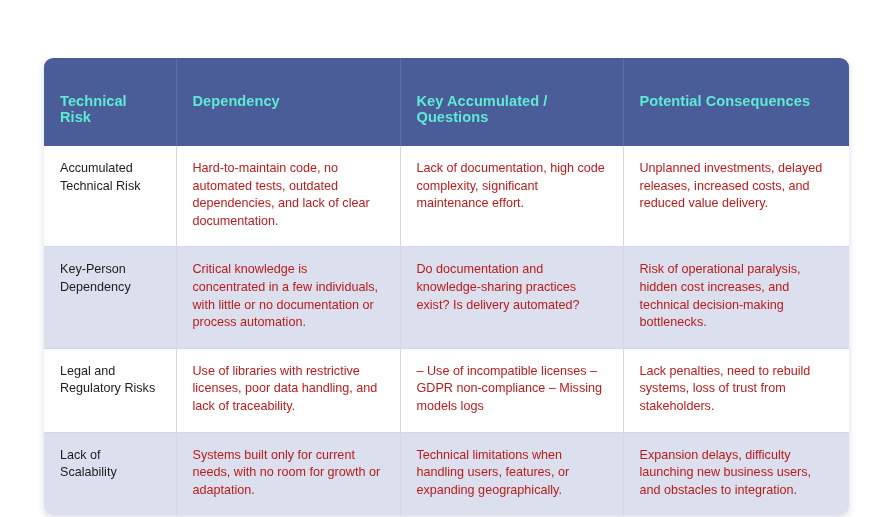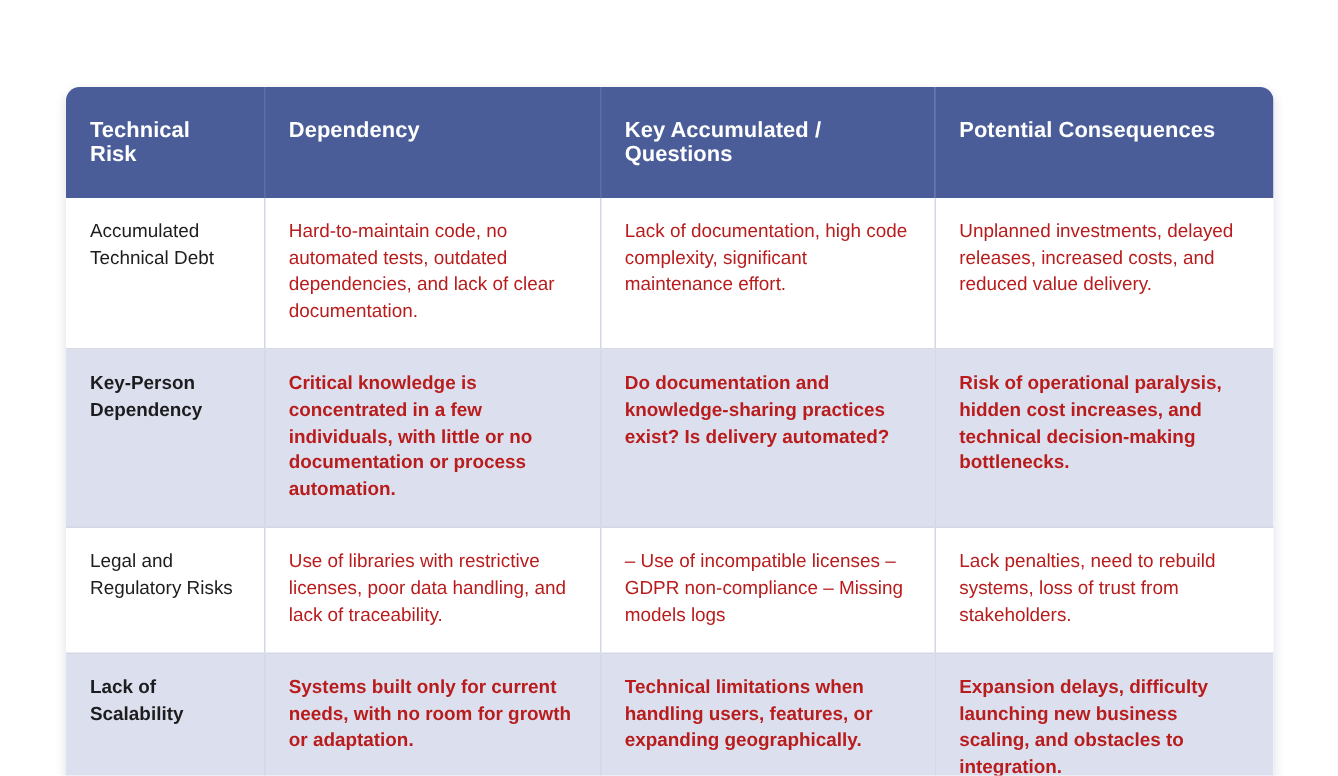--- a/index.html
+++ b/index.html
@@ -35,25 +35,25 @@
     table-layout: fixed;
   }
   table.risk-table th,
   table.risk-table td {
     text-align: left;
     vertical-align: top;
     box-sizing: border-box;
   }
   thead tr th {
     background: #4a5d99;
-    color: #ffffff;
+    color: #5eead4;
     font-size: 14.6px;
     font-weight: bold;
     letter-spacing: 0.05px;
-    padding: 21px 14px 21px 16px;
+    padding: 35px 14px 21px 16px;
     border-right: 1px solid #5d6ea6;
   }
   thead tr th:last-child {
     border-right: none;
   }
   tbody tr td {
     font-size: 12.6px;
     line-height: 17.6px;
     color: #b91c1c;
     padding: 14px 16px 16px 16px;
@@ -64,21 +64,20 @@
     border-right: none;
   }
   tbody tr:first-child td {
     border-top: none;
   }
   tbody tr.row-odd td {
     background: #ffffff;
   }
   tbody tr.row-even td {
     background: #dcdfed;
-    font-weight: bold;
   }
   td.col-risk {
     color: #1d1d1f;
   }
   .col-w1 { width: 132px; }
   .col-w2 { width: 224px; }
   .col-w3 { width: 223px; }
   .col-w4 { width: 226px; }
 </style>
 </head>
@@ -96,21 +95,21 @@
       <thead>
         <tr>
           <th>Technical Risk</th>
           <th>Dependency</th>
           <th>Key Accumulated / Questions</th>
           <th>Potential Consequences</th>
         </tr>
       </thead>
       <tbody>
         <tr class="row-odd">
-          <td class="col-risk">Accumulated Technical Debt</td>
+          <td class="col-risk">Accumulated Technical Risk</td>
           <td>Hard-to-maintain code, no automated tests, outdated dependencies, and lack of clear documentation.</td>
           <td>Lack of documentation, high code complexity, significant maintenance effort.</td>
           <td>Unplanned investments, delayed releases, increased costs, and reduced value delivery.</td>
         </tr>
         <tr class="row-even">
           <td class="col-risk">Key-Person Dependency</td>
           <td>Critical knowledge is concentrated in a few individuals, with little or no documentation or process automation.</td>
           <td>Do documentation and knowledge-sharing practices exist? Is delivery automated?</td>
           <td>Risk of operational paralysis, hidden cost increases, and technical decision-making bottlenecks.</td>
         </tr>
@@ -119,18 +118,18 @@
           <td>Use of libraries with restrictive licenses, poor data handling, and lack of traceability.</td>
           <td>– Use of incompatible licenses
 – GDPR non-compliance
 – Missing models logs</td>
           <td>Lack penalties, need to rebuild systems, loss of trust from stakeholders.</td>
         </tr>
         <tr class="row-even">
           <td class="col-risk">Lack of Scalability</td>
           <td>Systems built only for current needs, with no room for growth or adaptation.</td>
           <td>Technical limitations when handling users, features, or expanding geographically.</td>
-          <td>Expansion delays, difficulty launching new business scaling, and obstacles to integration.</td>
+          <td>Expansion delays, difficulty launching new business users, and obstacles to integration.</td>
         </tr>
       </tbody>
     </table>
   </div>
 </div>
 
 </body></html>

